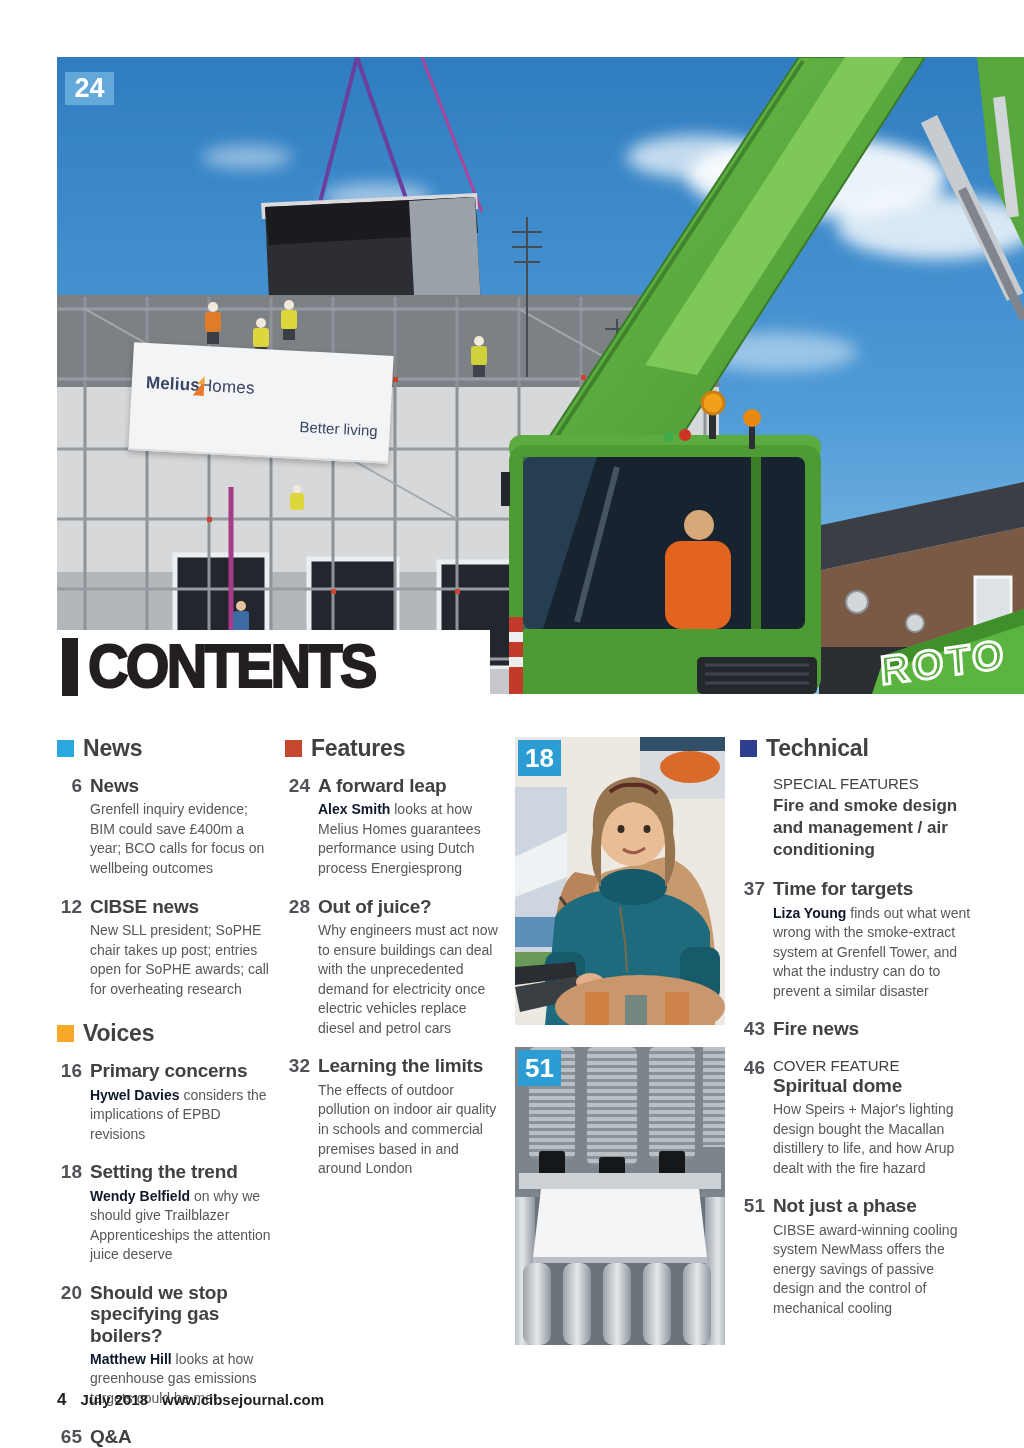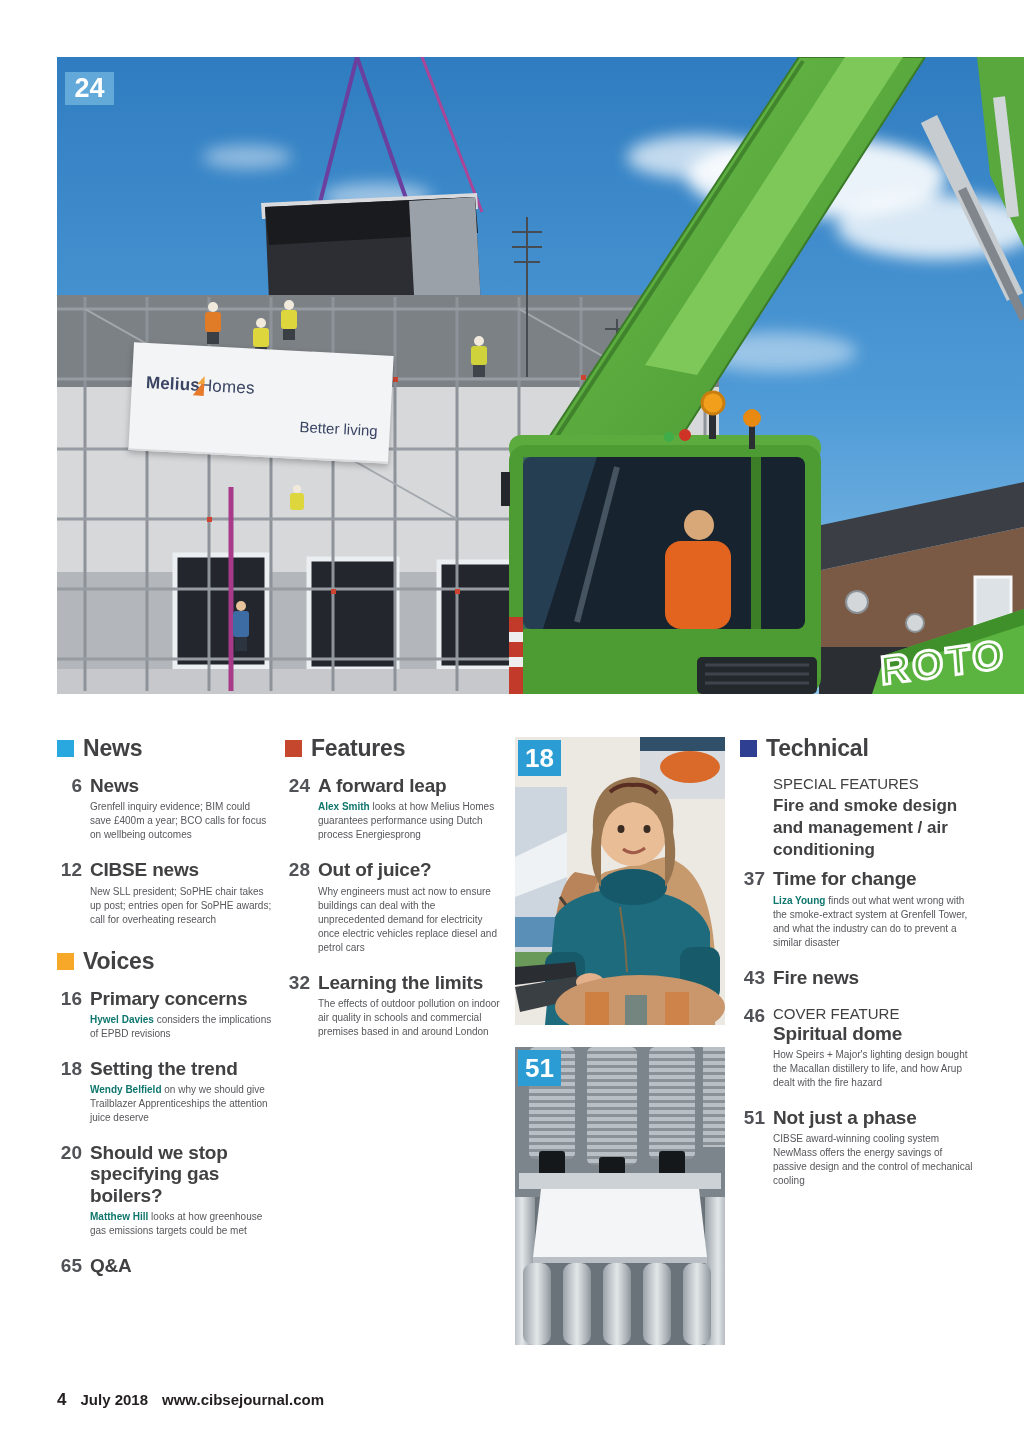--- a/index.html
+++ b/index.html
@@ -34,24 +34,24 @@
   .col2{left:285px;width:219px;}
   .col4{left:740px;width:237px;}
   .sec-head{display:flex;align-items:center;gap:9px;margin:0 0 13px;}
   .sec-head.mt{margin-top:21px;}
   .sq{width:17px;height:17px;flex:none;}
   .sec-head h2{margin:0;font-size:23px;font-weight:bold;color:#414042;letter-spacing:-.2px;}
   .entry{display:flex;gap:8px;margin-bottom:17px;}
   .num{flex:none;width:25px;text-align:right;font-size:19px;font-weight:bold;color:#515257;line-height:1.12;}
   .ebody{flex:1;min-width:0;}
   .etitle{font-size:19px;font-weight:bold;color:#414042;line-height:1.12;letter-spacing:-.2px;}
-  .desc{font-size:10px;color:#56575b;line-height:1.4;margin-top:4px;}
-  .desc b{color:#0f766e;}
+  .desc{font-size:14px;color:#56575b;line-height:1.4;margin-top:4px;}
+  .desc b{color:#0f172a;}
   .kicker{font-size:15px;color:#414042;line-height:1.2;}
-  .special{margin:3px 0 8px 33px;}
+  .special{margin:3px 0 18px 33px;}
   .special .kicker{margin-bottom:2px;}
   .special-title{font-size:17px;font-weight:bold;color:#414042;line-height:1.28;}
 
   
   .photo{position:absolute;left:515px;width:210px;overflow:hidden;background:#9aa1a7;}
   .photo-woman{top:737px;height:288px;}
   .photo-pipes{top:1047px;height:298px;}
   .photo svg{position:absolute;left:0;top:0;width:100%;height:100%;display:block;}
   .photo-badge{position:absolute;left:3px;top:3px;width:43px;height:36px;
       display:flex;align-items:center;justify-content:center;color:#fff;font-size:26px;font-weight:bold;}
@@ -202,20 +202,24 @@
           <polygon points="0,36 20,8 20,36" fill="#e87a2c"></polygon>
           <polygon points="7,16 20,0 20,14" fill="#f2a33c"></polygon>
         </svg>
         <div class="banner-brand"><span class="b1">Melius</span><span class="b2">Homes</span></div>
       </div>
       <div class="banner-tag">Better living</div>
     </div>
     <div class="roto">ROTO</div>
   </div>
 
+  <div class="contents-head">
+    <div class="contents-bar"></div>
+    <h1>CONTENTS</h1>
+  </div>
 
   <div class="col col1">
     <div class="sec-head">
       <span class="sq" style="background-color: rgb(41, 168, 224);"></span>
       <h2>News</h2>
     </div>
 
     <div class="entry">
       <div class="num">6</div>
       <div class="ebody">
@@ -381,21 +385,21 @@
     </div>
 
     <div class="special">
       <div class="kicker">SPECIAL FEATURES</div>
       <div class="special-title">Fire and smoke design and management / air conditioning</div>
     </div>
 
     <div class="entry">
       <div class="num">37</div>
       <div class="ebody">
-        <div class="etitle">Time for change</div>
+        <div class="etitle">Time for targets</div>
         <div class="desc"><span></span><b>Liza Young</b><span> finds out what went wrong with the smoke-extract system at Grenfell Tower, and what the industry can do to prevent a similar disaster</span></div>
       </div>
     </div>
 
     <div class="entry">
       <div class="num">43</div>
       <div class="ebody">
         <div class="etitle">Fire news</div>
       </div>
     </div>

